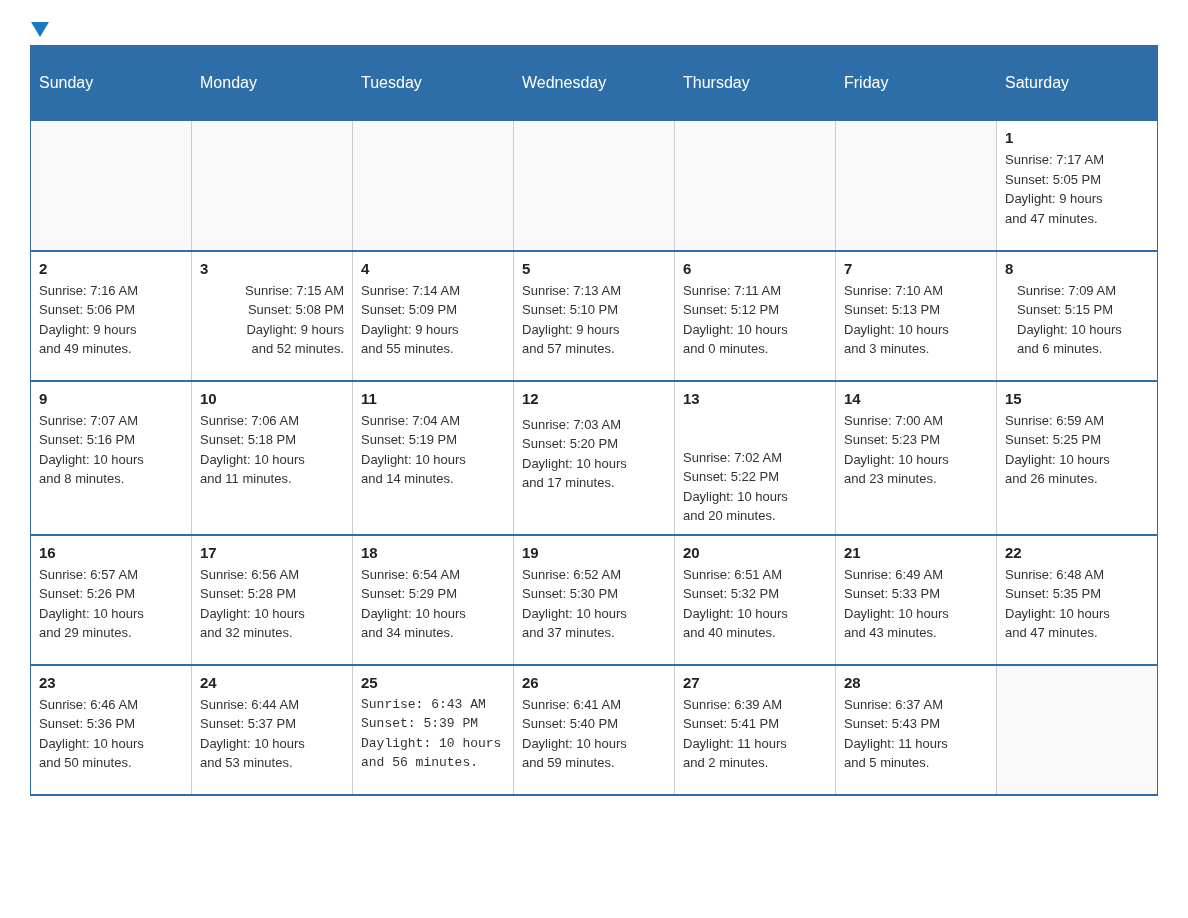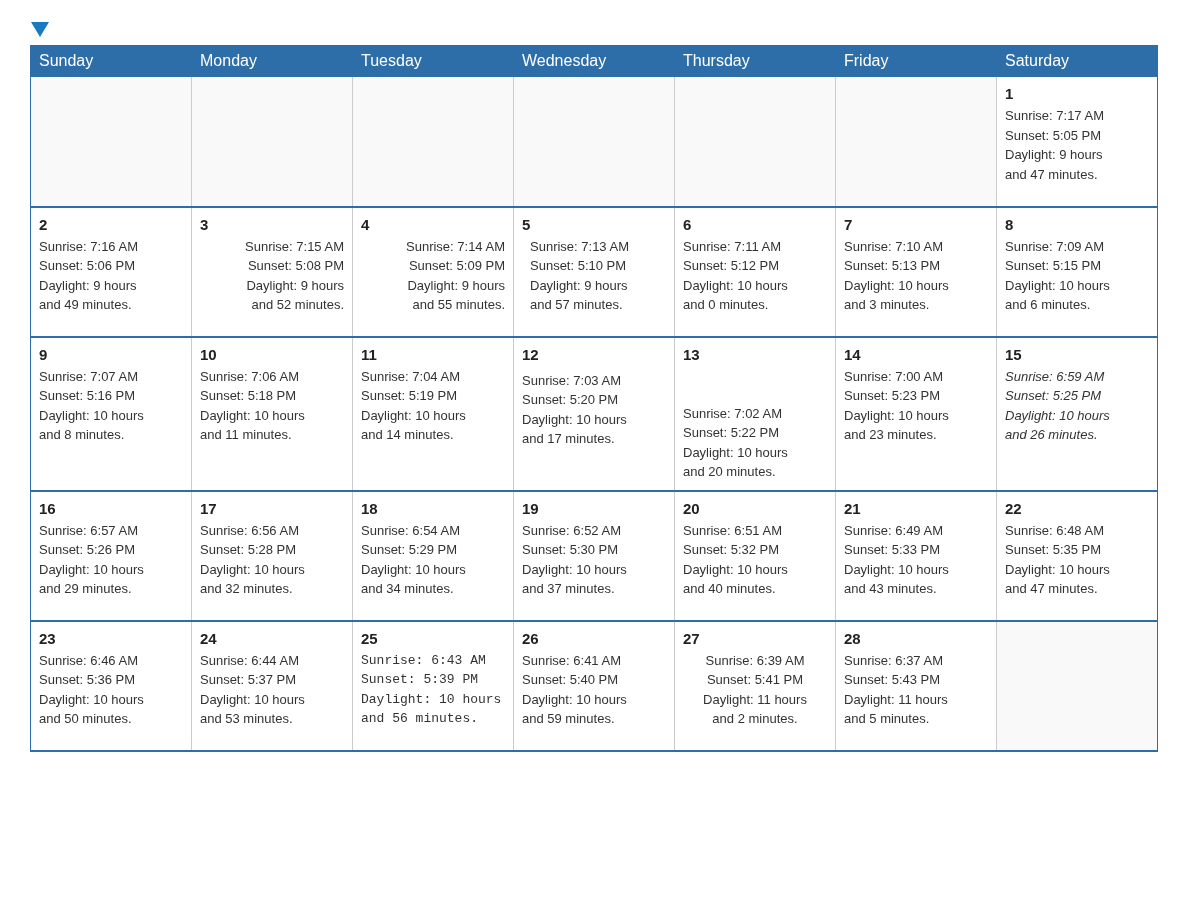--- a/index.html
+++ b/index.html
@@ -38,21 +38,21 @@
     table {
       width: 100%;
       border-collapse: collapse;
       table-layout: fixed;
     }
     thead tr {
       background-color: #2d6da8;
       color: white;
     }
     thead th {
-      padding: 6px 8px;
+      padding: 28px 8px;
       font-size: 16px;
       font-weight: normal;
       text-align: left;
       border: 1px solid #2d6da8;
     }
     tbody tr {
       border-bottom: 2px solid #2d6da8;
     }
     tbody td {
       vertical-align: top;
@@ -165,49 +165,49 @@
         </td>
         <td>
           <span class="day-number">3</span>
           <div class="day-info" style="white-space: pre-line; text-align: right;">Sunrise: 7:15 AM
 Sunset: 5:08 PM
 Daylight: 9 hours
 and 52 minutes.</div>
         </td>
         <td>
           <span class="day-number">4</span>
-          <div class="day-info" style="white-space: pre-line; text-align: right;">Sunrise: 7:14 AM
+          <div class="day-info" style="white-space: pre-line;">Sunrise: 7:14 AM
 Sunset: 5:09 PM
 Daylight: 9 hours
 and 55 minutes.</div>
         </td>
         <td>
           <span class="day-number">5</span>
-          <div class="day-info" style="white-space: pre-line; margin-left: 8px;">Sunrise: 7:13 AM
+          <div class="day-info" style="white-space: pre-line;">Sunrise: 7:13 AM
 Sunset: 5:10 PM
 Daylight: 9 hours
 and 57 minutes.</div>
         </td>
         <td>
           <span class="day-number">6</span>
           <div class="day-info" style="white-space: pre-line;">Sunrise: 7:11 AM
 Sunset: 5:12 PM
 Daylight: 10 hours
 and 0 minutes.</div>
         </td>
         <td>
           <span class="day-number">7</span>
           <div class="day-info" style="white-space: pre-line;">Sunrise: 7:10 AM
 Sunset: 5:13 PM
 Daylight: 10 hours
 and 3 minutes.</div>
         </td>
         <td>
           <span class="day-number">8</span>
-          <div class="day-info" style="white-space: pre-line;">Sunrise: 7:09 AM
+          <div class="day-info" style="white-space: pre-line; margin-left: 12px;">Sunrise: 7:09 AM
 Sunset: 5:15 PM
 Daylight: 10 hours
 and 6 minutes.</div>
         </td>
       </tr>
       <tr>
         <td>
           <span class="day-number">9</span>
           <div class="day-info" style="white-space: pre-line;">Sunrise: 7:07 AM
 Sunset: 5:16 PM
@@ -244,21 +244,21 @@
         </td>
         <td>
           <span class="day-number">14</span>
           <div class="day-info" style="white-space: pre-line;">Sunrise: 7:00 AM
 Sunset: 5:23 PM
 Daylight: 10 hours
 and 23 minutes.</div>
         </td>
         <td>
           <span class="day-number">15</span>
-          <div class="day-info" style="white-space: pre-line; font-style: italic;">Sunrise: 6:59 AM
+          <div class="day-info" style="white-space: pre-line;">Sunrise: 6:59 AM
 Sunset: 5:25 PM
 Daylight: 10 hours
 and 26 minutes.</div>
         </td>
       </tr>
       <tr>
         <td>
           <span class="day-number">16</span>
           <div class="day-info" style="white-space: pre-line;">Sunrise: 6:57 AM
 Sunset: 5:26 PM
@@ -332,21 +332,21 @@
         </td>
         <td>
           <span class="day-number">26</span>
           <div class="day-info" style="white-space: pre-line;">Sunrise: 6:41 AM
 Sunset: 5:40 PM
 Daylight: 10 hours
 and 59 minutes.</div>
         </td>
         <td>
           <span class="day-number">27</span>
-          <div class="day-info" style="white-space: pre-line; text-align: center;">Sunrise: 6:39 AM
+          <div class="day-info" style="white-space: pre-line;">Sunrise: 6:39 AM
 Sunset: 5:41 PM
 Daylight: 11 hours
 and 2 minutes.</div>
         </td>
         <td>
           <span class="day-number">28</span>
           <div class="day-info" style="white-space: pre-line;">Sunrise: 6:37 AM
 Sunset: 5:43 PM
 Daylight: 11 hours
 and 5 minutes.</div>

